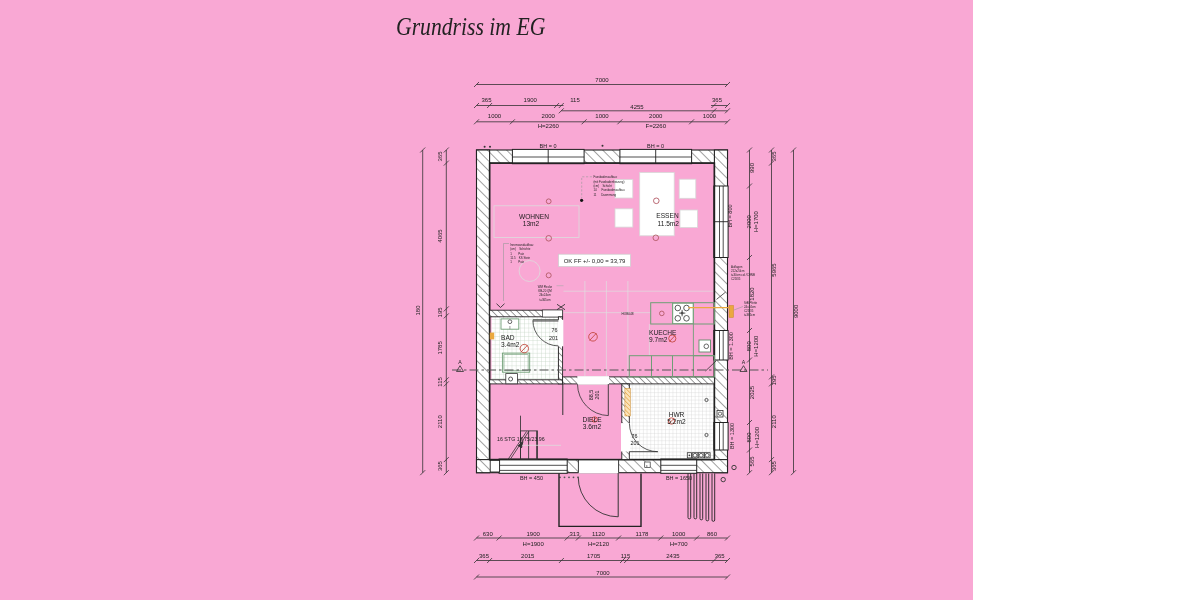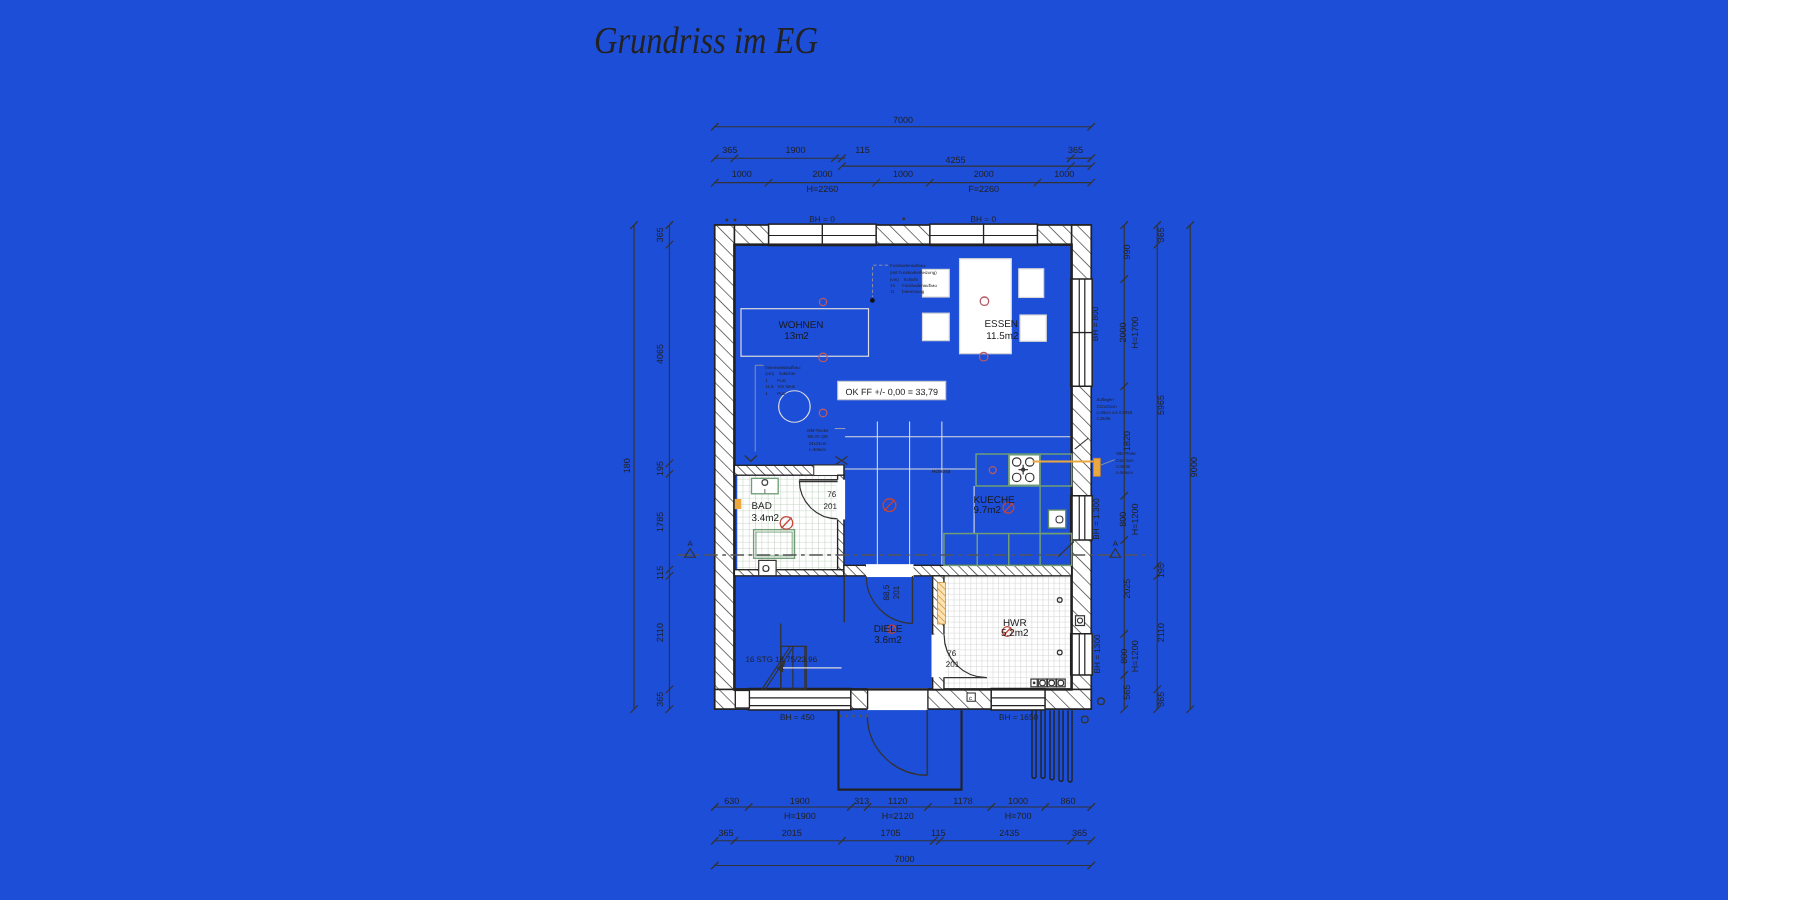--- a/index.html
+++ b/index.html
@@ -1,16 +1,16 @@
 <!DOCTYPE html>
 <html><head>
 <meta charset="utf-8">
 <style>
   html,body{margin:0;padding:0;background:#ffffff;}
-  .page{width:1152px;height:600px;position:relative;background:#1d4ed8;overflow:hidden;}
+  .page{width:973px;height:600px;position:relative;background:#f9a8d4;overflow:hidden;}
   text{font-family:"Liberation Sans",sans-serif;fill:#222;}
   .dim{font-size:6px;}
   .tiny{font-size:2.9px;fill:#444;}
   .room{font-size:6.6px;fill:#1a1a1a;}
 </style>
 </head>
 <body>
 <div class="page">
 <svg width="1200" height="600" viewBox="0 0 1200 600">
 <defs>

